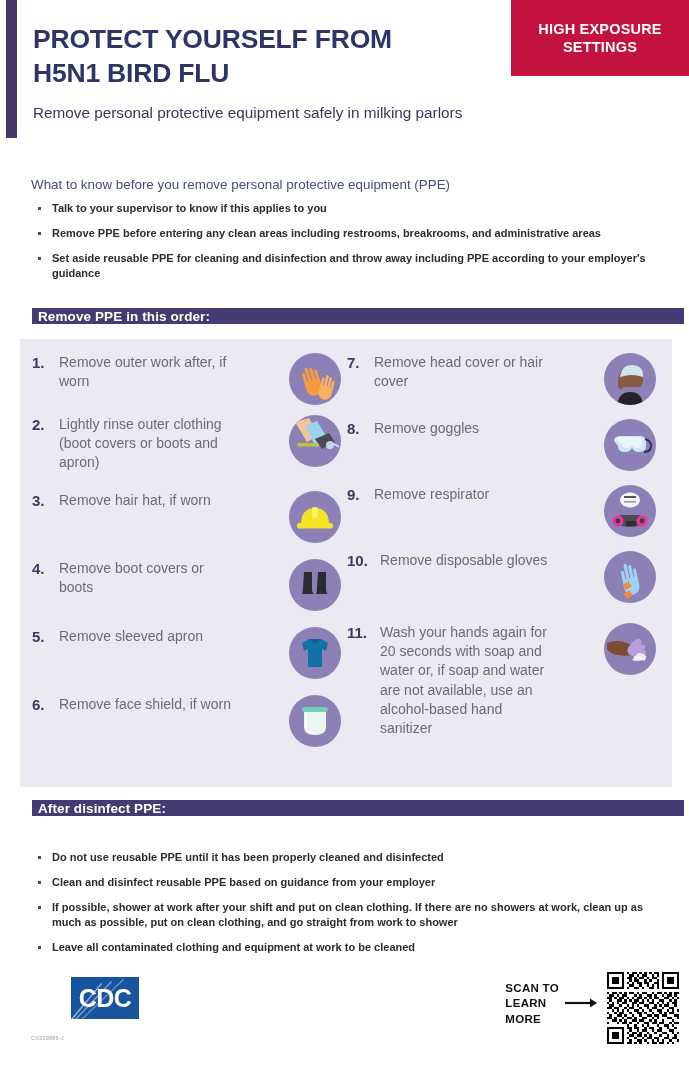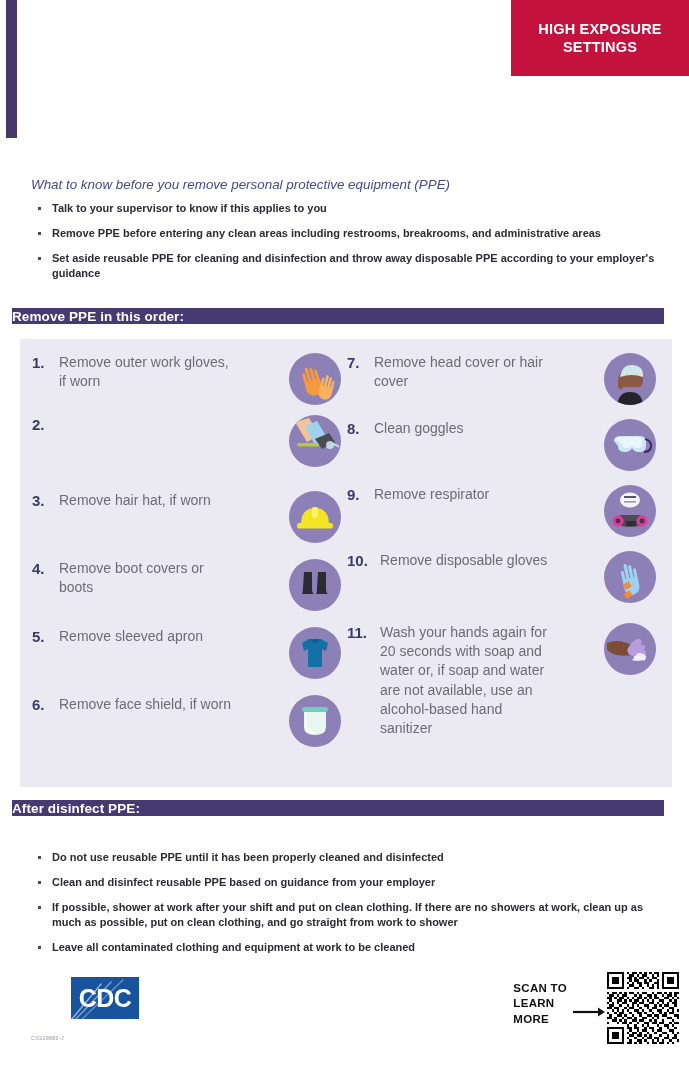--- a/index.html
+++ b/index.html
@@ -27,36 +27,36 @@
   .title-line {
     font-size: 26.5px; font-weight: bold; color: #2e3566;
     letter-spacing: -0.2px; line-height: 1.30;
   }
   .subtitle {
     margin-top: 12px; font-size: 15.3px; color: #33395e; line-height: 1.3;
   }
 
   
   .intro { position: absolute; left: 31px; top: 177px; width: 625px; }
-  .intro-heading { font-size: 13.4px; color: #434a87; margin-bottom: 9px; font-style: italic; }
+  .intro-heading { font-size: 13.4px; color: #434a87; margin-bottom: 9px; }
   .bullets { list-style: none; }
   .bullets li {
     position: relative; padding-left: 21px; margin-bottom: 10px;
     font-size: 11px; font-weight: bold; color: #2b2b33; line-height: 1.37;
   }
   .bullets li::before {
     content: ""; position: absolute; left: 7px; top: 6px;
     width: 3px; height: 3px; background: #4a4a57;
   }
 
   
   .section-bar {
-    position: absolute; left: 12px; width: 652px; height: 16px;
+    position: absolute; left: 32px; width: 652px; height: 16px;
     background: #453a72; color: #fff;
-    display: flex; align-items: center; padding-left: 0;
+    display: flex; align-items: center; padding-left: 6px;
     font-size: 13.5px; font-weight: bold; letter-spacing: .1px;
   }
   #order-bar { top: 308px; }
   .order-panel {
     position: absolute; left: 20px; top: 339px; width: 652px; height: 448px;
     background: #ebe9f2;
   }
   .col { position: absolute; top: 14px; width: 315px; }
   .col-left { left: 12px; }
   .col-right { left: 327px; }
@@ -97,22 +97,22 @@
   .cdc-rays { position: absolute; left: 0; bottom: 0; width: 68px; height: 42px; z-index: 1; }
   .cdc-name {
     margin-left: 10px; font-size: 8.4px; font-weight: bold; color: #18539e;
     line-height: 1.45; letter-spacing: .25px;
   }
   .pub-code {
     position: absolute; left: 31px; top: 76px;
     font-size: 5.4px; color: #9a9aa5; letter-spacing: .3px;
   }
   .scan-block {
-    position: absolute; right: 82px; top: 22px;
-    display: flex; align-items: center;
+    position: absolute; right: 90px; top: 22px;
+    display: flex; 
   }
   .scan-text {
     font-size: 11.5px; font-weight: bold; color: #111; line-height: 1.33;
     letter-spacing: .3px;
   }
   .scan-arrow { margin-left: 6px; margin-top: 16px; }
   .qr { position: absolute; right: 10px; top: 13px; width: 72px; height: 72px; }
   .qr svg { display: block; }
 </style>
 </head>
@@ -122,55 +122,61 @@
 
   <div class="accent-stripe"></div>
 
   <div class="exposure-badge">
     <div>
       <span>HIGH EXPOSURE</span><br>
       <span>SETTINGS</span>
     </div>
   </div>
 
+  <div class="header">
+    <div class="title-line">PROTECT YOURSELF FROM</div>
+    <div class="title-line">H5N1 BIRD FLU</div>
+    <div class="subtitle">Remove personal protective equipment safely in milking parlors</div>
+  </div>
 
   <div class="intro">
     <div class="intro-heading">What to know before you remove personal protective equipment (PPE)</div>
     <ul class="bullets">
       <li>Talk to your supervisor to know if this applies to you</li>
       <li>Remove PPE before entering any clean areas including restrooms, breakrooms, and administrative areas</li>
-      <li>Set aside reusable PPE for cleaning and disinfection and throw away disposable PPE according to your employer's guidance</li>
+      <li>Set aside reusable PPE for cleaning and disinfection and throw away including PPE according to your employer's guidance</li>
     </ul>
   </div>
 
   <div class="section-bar" id="order-bar">
     <span>Remove PPE in this order:</span>
   </div>
 
   <div class="order-panel">
 
     <div class="col col-left">
 
       <div class="step" style="min-height:62px">
         <div class="step-num">1.</div>
-        <div class="step-text" style="max-width:178px">Remove outer work gloves, if worn</div>
+        <div class="step-text" style="max-width:178px">Remove outer work after, if worn</div>
         <div class="icon-circle">
           <svg viewBox="0 0 52 52">
             <g transform="rotate(-18 26 26)">
               <path d="M15 18c0-2 3-2 3 0v8h1v-12c0-2.4 3.2-2.4 3.2 0v12h1v-10c0-2.4 3.2-2.4 3.2 0v10h1v-7c0-2.2 3-2.2 3 0v14c0 5-3 9-8 9s-8-3.6-8-9z" fill="#f59a3e"></path>
             </g>
             <g transform="rotate(14 34 30) translate(8 6)">
               <path d="M24 20c0-1.7 2.5-1.7 2.5 0v6.5h.9v-10c0-2 2.7-2 2.7 0v10h.9v-8.4c0-2 2.7-2 2.7 0v8.4h.9v-5.8c0-1.9 2.5-1.9 2.5 0v11.6c0 4.2-2.5 7.5-6.6 7.5s-6.5-3-6.5-7.5z" fill="#f8b25f"></path>
             </g>
           </svg>
         </div>
       </div>
 
       <div class="step" style="min-height:76px">
         <div class="step-num">2.</div>
+        <div class="step-text" style="max-width:178px">Lightly rinse outer clothing (boot covers or boots and apron)</div>
         <div class="icon-circle">
           <svg viewBox="0 0 52 52">
             <path d="M6 7 L20 3 L30 20 L18 27 Z" fill="#f3c39a"></path>
             <path d="M16 11 L28 6 L40 26 L27 32 Z" fill="#9fd2ef"></path>
             <path d="M26 24 L40 18 L46 27 L33 34 Z" fill="#4a4a52"></path>
             <rect x="8" y="28" width="22" height="3.4" rx="1.6" fill="#b6c93a"></rect>
             <circle cx="41" cy="30" r="4" fill="#cfe9f7" opacity=".85"></circle>
             <path d="M44 29 q4 1 6 3" stroke="#cfe9f7" stroke-width="1.6" fill="none"></path>
           </svg>
         </div>
@@ -234,21 +240,21 @@
             <path d="M14 30 q0-16 13-16 q12 0 12 13 q0 5 -3 7 h-22z" fill="#8a5a43"></path>
             <path d="M16 24 q2-13 13-12 q11 1 10 12 q-11-4 -23 0z" fill="#cfe6ea"></path>
             <path d="M13 52 q2-13 13-13 q12 0 13 13z" fill="#232329"></path>
             <path d="M15 30 q-2 4 1 6 q3 1 3-3z" fill="#8a5a43"></path>
           </svg>
         </div>
       </div>
 
       <div class="step" style="min-height:66px">
         <div class="step-num">8.</div>
-        <div class="step-text" style="max-width:180px">Clean goggles</div>
+        <div class="step-text" style="max-width:180px">Remove goggles</div>
         <div class="icon-circle">
           <svg viewBox="0 0 52 52">
             <path d="M10 22 q0-5 7-5 h18 q7 0 7 5 v5 q0 6 -7 6 q-5 0 -7-4 q-2 4 -7 4 q-7 0 -7-6z" fill="#cfe7f5"></path>
             <path d="M12 21 q0-3 5-3 h16 q5 0 5 3 v4 q0 4 -5 4 q-4 0 -5-3 q-1 3 -5 3 q-5 0 -5-4z" fill="#eaf5fb"></path>
             <path d="M41 20 q7 2 6 8 q-1 5 -7 5" stroke="#3a2f62" stroke-width="2.2" fill="none"></path>
           </svg>
         </div>
       </div>
 
       <div class="step" style="min-height:66px">

